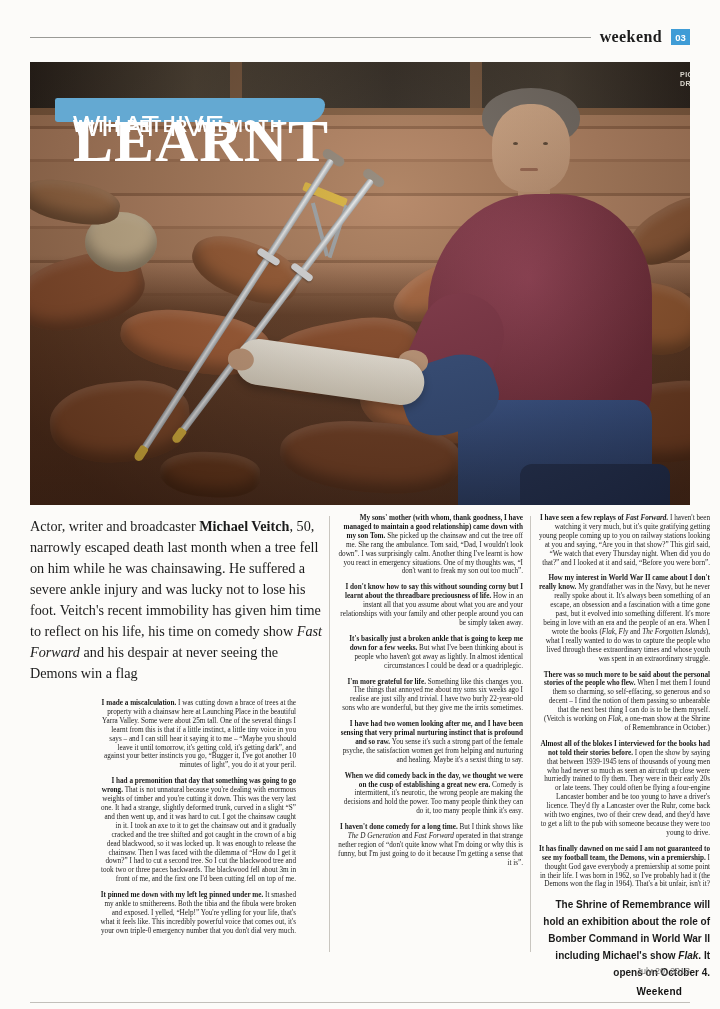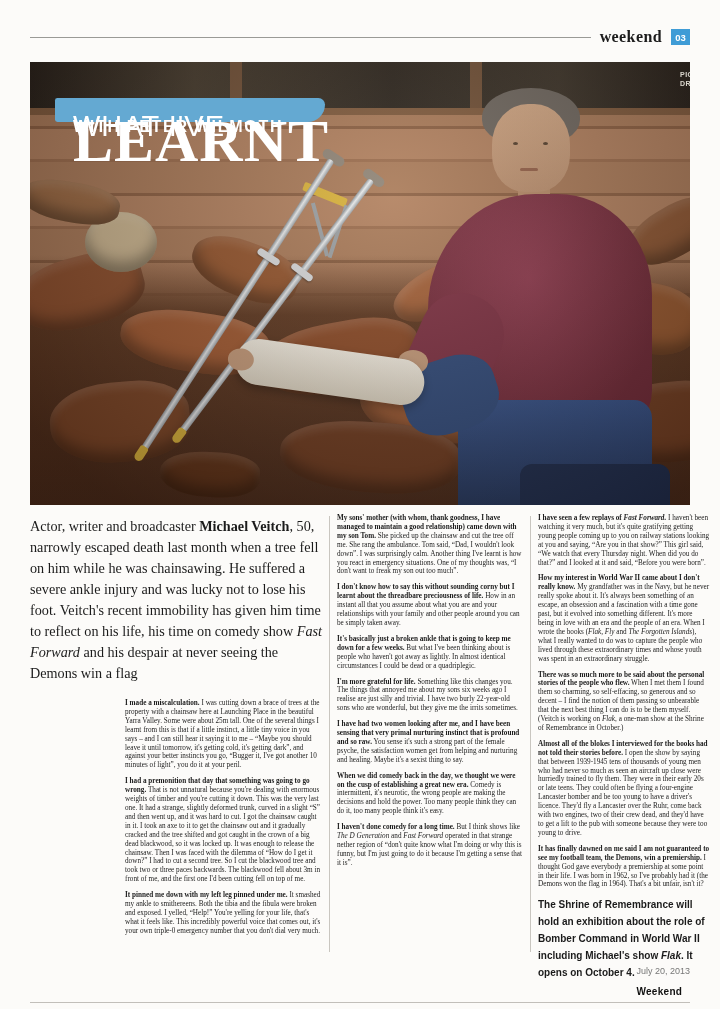--- a/index.html
+++ b/index.html
@@ -58,22 +58,22 @@
   .m3{font-size:16px;font-weight:bold;letter-spacing:1.7px;margin-top:7px;}
   .credit{top:8px;right:10px;z-index:6;text-align:right;color:#ece8de;
           font:bold 7px/1.35 "Liberation Sans",sans-serif;letter-spacing:.5px;opacity:.9;}
 
   
   .article{position:absolute;left:30px;top:514px;width:660px;height:452px;display:flex;}
   .colA{width:292px;flex:none;}
   .intro{margin:2px 0 0 0;font-size:14.2px;line-height:21px;}
   .col-rule{width:1px;background:#c9c6c0;margin:2px 7px 14px 7px;flex:none;}
   .bodycol{font-size:7.2px;line-height:8.9px;}
-  .bodycol p{margin:0 0 7px 0;}
-  .col1{margin-left:95px;margin-top:15px;width:197px;}
+  .bodycol p{margin:0 0 7px 0;text-align:right;}
+  .col1{margin-left:69px;margin-top:15px;width:197px;}
   .colB{width:186px;flex:none;}
   .colC{width:172px;flex:none;}
   .endnote{font-family:"Liberation Sans",sans-serif;font-size:10px;line-height:17px;margin-top:10px;}
   .b{font-weight:bold;} .i{font-style:italic;}
 
   
   .footer{position:absolute;top:966px;right:30px;display:flex;gap:10px;align-items:baseline;
           font-family:"Liberation Sans",sans-serif;font-size:9px;color:#777;flex-direction:column;}
   .footer .brand{color:#101010;font-weight:bold;font-size:10px;letter-spacing:.3px;}
   .bottom-rule{position:absolute;left:30px;top:1002px;width:660px;height:1px;background:#c2bfba;}

